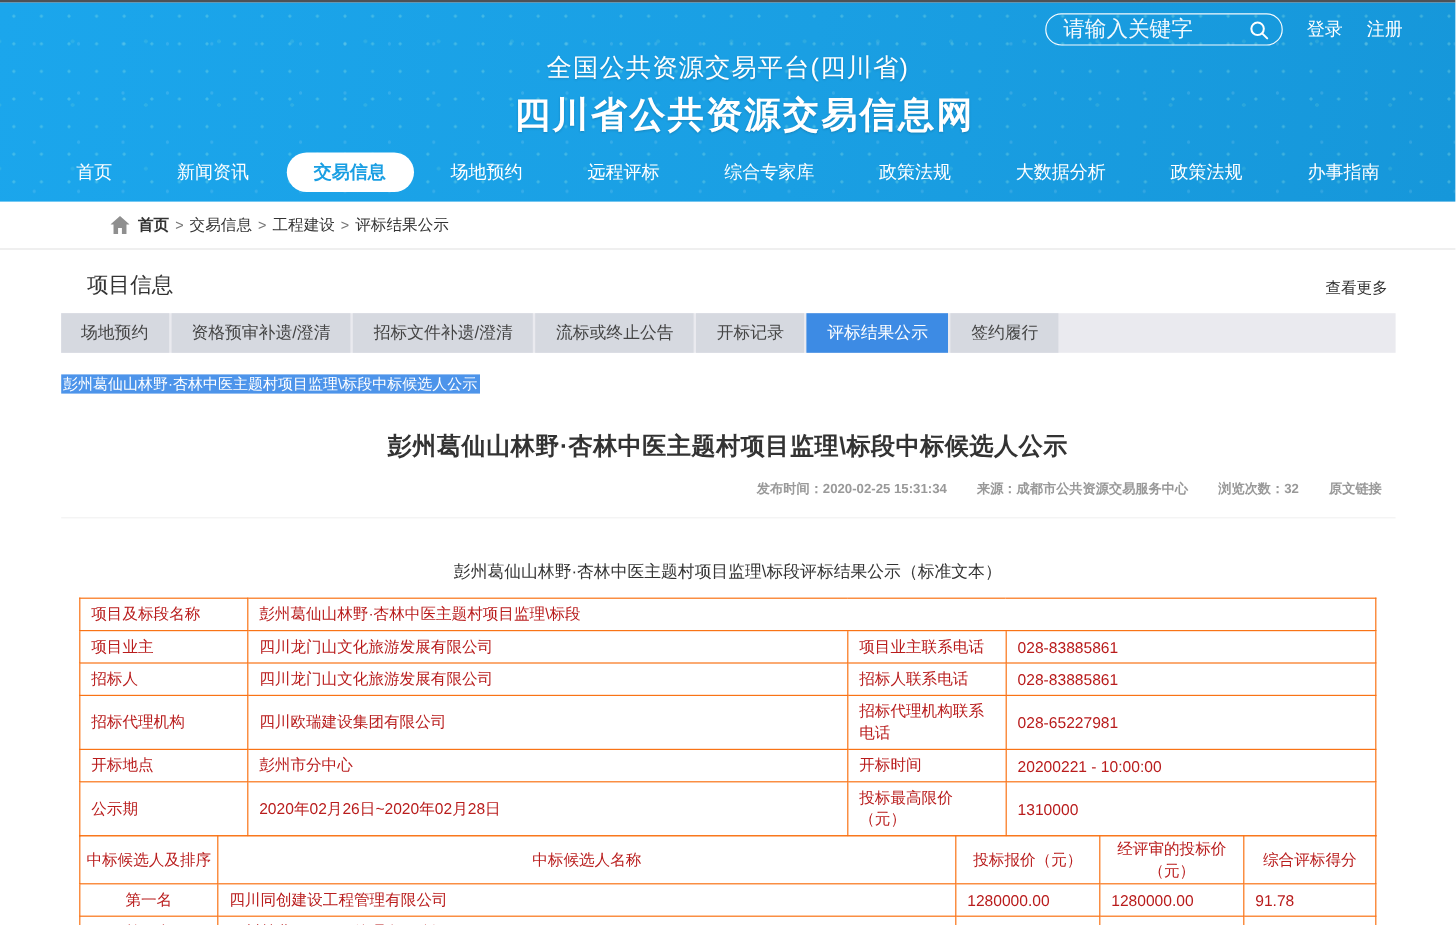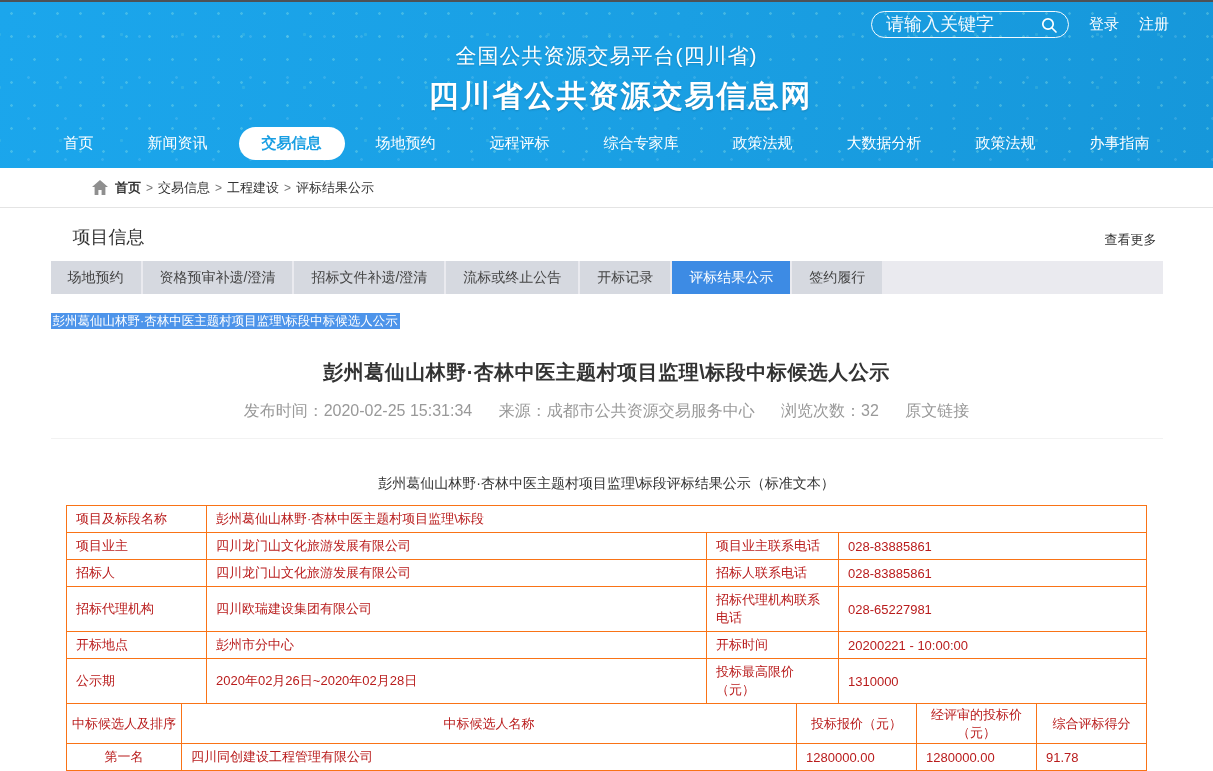--- a/index.html
+++ b/index.html
@@ -41,21 +41,21 @@
   .section-title { font-size:18px; color:#333; }
   .view-more { font-size:13px; color:#333; cursor:pointer; }
   .tab-strip { display:flex; background:#eaeaef; height:33px; }
   .tab { background:#d6d9e0; color:#444; font-size:14px; line-height:33px; padding:0 17px; margin-right:2px; cursor:pointer; white-space:nowrap; }
   .tab.active { background:#3d8be4; color:#fff; }
 
   .selected-item { margin-top:17px; }
   .selected-item span { background:#4d94ea; color:#fff; font-size:12.5px; padding:1px 2px; cursor:pointer; }
 
   .article-title { text-align:center; font-size:20px; font-weight:bold; color:#333; margin-top:29px; letter-spacing:.5px; }
-  .article-meta { text-align:center; font-size:16px; color:#999; margin-top:15px; padding-bottom:16px; border-bottom:1px solid #f2f2f2; }
+  .article-meta { text-align:right; font-size:11px; color:#999; margin-top:15px; padding-bottom:16px; border-bottom:1px solid #f2f2f2;font-weight:bold; }
   .article-meta span { margin:0 11px; }
   .article-meta .orig-link { cursor:pointer; }
 
   .table-caption { text-align:center; font-size:14px; color:#333; margin-top:36px; }
 
   table { border-collapse:collapse; width:1080px; margin:12px auto 0; table-layout:fixed; }
   .cand-table { margin-top:-1px; }
   td { border:1px solid #f97316; font-size:13px; color:#b91c1c; padding:4px 9px; height:26px; vertical-align:middle; background:#fff; word-break:break-all; }
   .info-table .lbl { text-align:left; }
   .cand-table .head td { text-align:center; height:40px; line-height:1.35; padding:2px 4px; }

